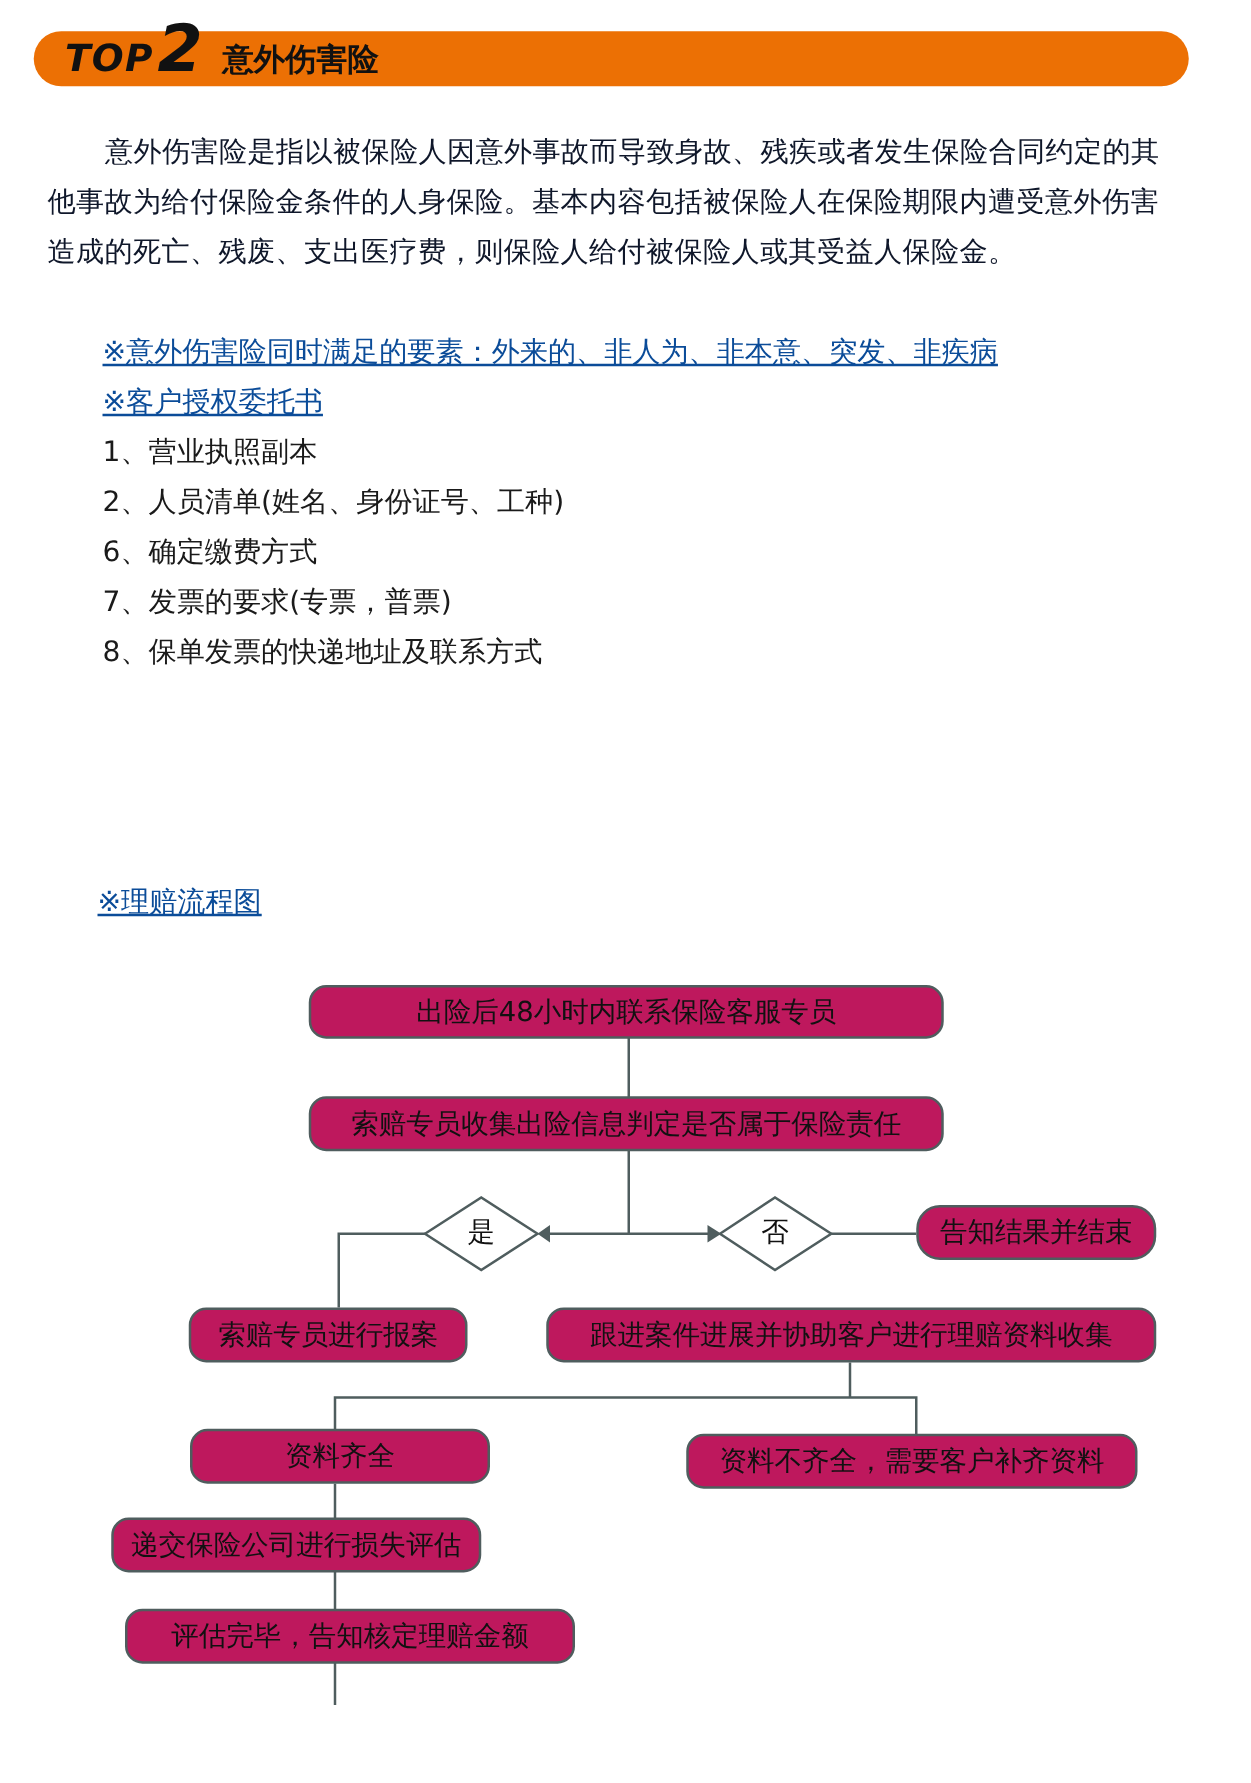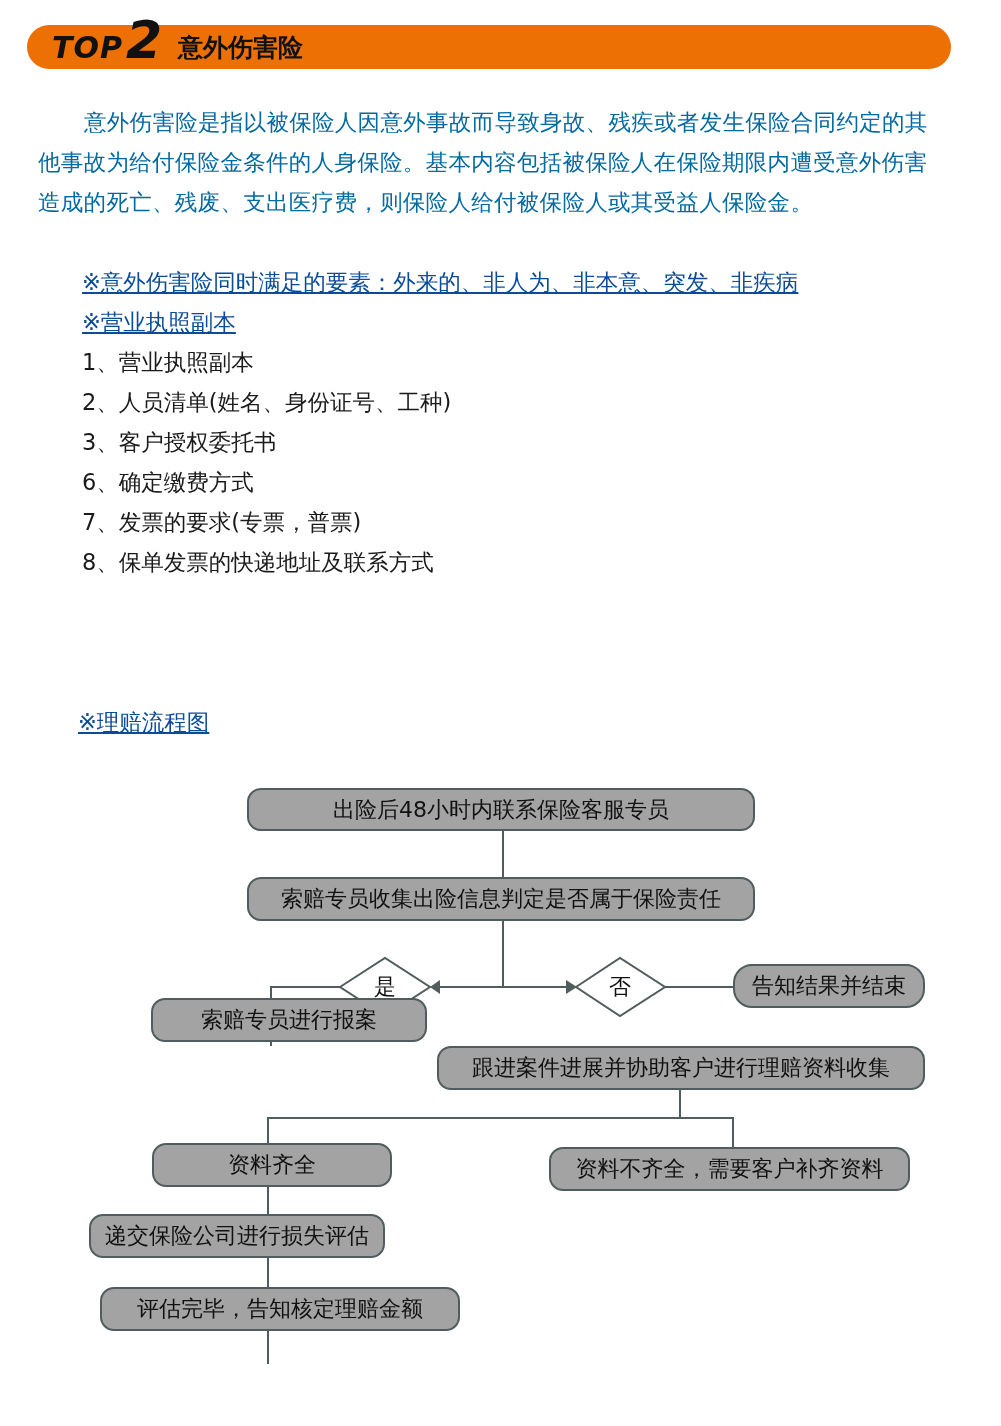--- a/index.html
+++ b/index.html
@@ -7,47 +7,46 @@
            font-family: "DejaVu Sans", "Liberation Sans", sans-serif; color: #1a1a1a; }
     .banner { position: absolute; left: 27px; top: 25px; width: 924px; height: 44px;
               background: #ec7004; border-radius: 22px; }
     .banner-top { position: absolute; left: 52px; top: 26px; font-family: "DejaVu Sans", sans-serif;
                   font-weight: bold; font-style: italic; font-size: 30px; color: #111; letter-spacing: 1px; line-height: 44px; }
     .banner-num { position: absolute; left: 126px; top: 12px; font-family: "DejaVu Sans", sans-serif;
                   font-weight: bold; font-style: italic; font-size: 52px; color: #111; line-height: 56px; }
     .banner-title { position: absolute; left: 178px; top: 28px; font-family: "DejaVu Serif", serif;
                     font-weight: bold; font-size: 25px; color: #111; line-height: 40px; }
     .intro { position: absolute; left: 38px; top: 102px; width: 910px; font-size: 22.5px;
-             line-height: 40px; color: #0369a1; text-indent: 46px; margin: 0; letter-spacing: 0.3px; }
+             line-height: 40px; color: #0f172a; text-indent: 46px; margin: 0; letter-spacing: 0.3px; }
     .note { position: absolute; left: 82px; font-size: 22.5px; color: #0b4c99; line-height: 40px; text-decoration: underline; }
     .list { position: absolute; left: 82px; top: 342px; margin: 0; padding: 0; list-style: none; }
     .list li { font-size: 22.5px; line-height: 40px; color: #1a1a1a; height: 40px; }
-    .box { position: absolute; border: 2px solid #4f5d5e; border-radius: 14px; background: #a3a3a3;
+    .box { position: absolute; border: 2px solid #4f5d5e; border-radius: 14px; background: #be185d;
            box-sizing: border-box; display: flex; align-items: center; justify-content: center;
            font-size: 22px; color: #111; white-space: nowrap; }
     .diamond-label { position: absolute; font-size: 22px; color: #111; width: 40px; text-align: center; line-height: 30px; }
     svg.lines { position: absolute; left: 0; top: 0; }
   </style>
 </head>
 <body>
 
 <div class="banner"></div>
 <div class="banner-top">TOP</div>
 <div class="banner-num">2</div>
 <div class="banner-title">意外伤害险</div>
 
 <p class="intro">意外伤害险是指以被保险人因意外事故而导致身故、残疾或者发生保险合同约定的其他事故为给付保险金条件的人身保险。基本内容包括被保险人在保险期限内遭受意外伤害造成的死亡、残废、支出医疗费，则保险人给付被保险人或其受益人保险金。</p>
 
 <div class="note" style="top:262px;">※意外伤害险同时满足的要素：外来的、非人为、非本意、突发、非疾病</div>
-<div class="note" style="top:302px;">※营业执照副本</div>
+<div class="note" style="top:302px;">※客户授权委托书</div>
 
 <ul class="list">
   <li>1、营业执照副本</li>
   <li>2、人员清单(姓名、身份证号、工种)</li>
-  <li>3、客户授权委托书</li>
   <li>6、确定缴费方式</li>
   <li>7、发票的要求(专票，普票)</li>
   <li>8、保单发票的快递地址及联系方式</li>
 </ul>
 
 <div class="note" style="left:78px; top:702px;">※理赔流程图</div>
 
 <svg class="lines" width="1001" height="1426">
   <g stroke="#4f5d5e" stroke-width="2" fill="none">
 
@@ -78,21 +77,21 @@
 </svg>
 
 <div class="box" style="left:247px; top:788px; width:508px; height:43px;">出险后48小时内联系保险客服专员</div>
 <div class="box" style="left:247px; top:877px; width:508px; height:44px;">索赔专员收集出险信息判定是否属于保险责任</div>
 
 <div class="diamond-label" style="left:365px; top:972px;">是</div>
 <div class="diamond-label" style="left:600px; top:972px;">否</div>
 
 <div class="box" style="left:733px; top:964px; width:192px; height:44px;border-radius:19px;">告知结果并结束</div>
 
-<div class="box" style="left:151px; top:998px; width:276px; height:44px;">索赔专员进行报案</div>
+<div class="box" style="left:151px; top:1046px; width:223px; height:44px;">索赔专员进行报案</div>
 <div class="box" style="left:437px; top:1046px; width:488px; height:44px;">跟进案件进展并协助客户进行理赔资料收集</div>
 
 <div class="box" style="left:152px; top:1143px; width:240px; height:44px;">资料齐全</div>
 <div class="box" style="left:549px; top:1147px; width:361px; height:44px;">资料不齐全，需要客户补齐资料</div>
 
 <div class="box" style="left:89px; top:1214px; width:296px; height:44px;">递交保险公司进行损失评估</div>
 <div class="box" style="left:100px; top:1287px; width:360px; height:44px;">评估完毕，告知核定理赔金额</div>
 <div class="box" style="left:89px; top:1428px; width:336px; height:44px;">索赔流程结束保险公司支付赔款</div>
 
 </body></html>

